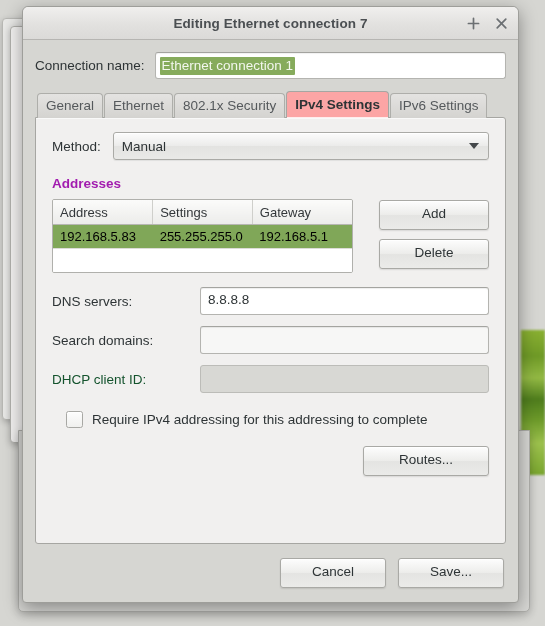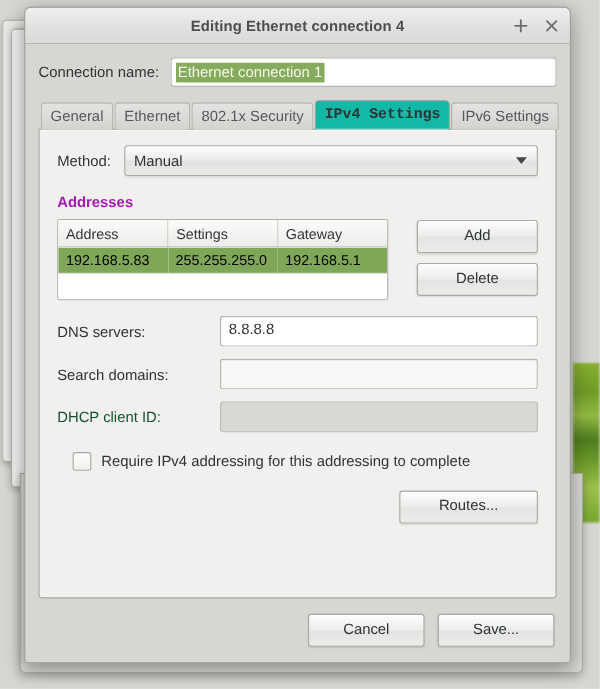--- a/index.html
+++ b/index.html
@@ -192,28 +192,27 @@
     border: 1px solid #aeaeaa;
     border-bottom: none;
     border-radius: 4px 4px 0 0;
     margin-right: 1px;
     cursor: pointer;
     white-space: nowrap;
   }
   .tab.active {
     height: 26px;
     line-height: 26px;
-    background: #14b8a6;
+    background: #fca5a5;
     color: #2e3436;
     font-weight: bold;
     border-color: #a6a6a2;
     position: relative;
     z-index: 3;
     box-shadow: 0 -1px 0 rgba(255,255,255,.8) inset;
-    font-family: Liberation Mono, monospace;
   }
 
   .tab-panel {
     flex: 1 1 auto;
     background: #f1f0ef;
     border: 1px solid #a6a6a2;
     border-radius: 0 3px 3px 3px;
     margin-top: -1px;
     padding: 14px 16px 10px 16px;
     display: flex;
@@ -416,21 +415,21 @@
 <div id="desktop">
   <div id="wallpaper-strip"></div>
   <div id="bg-window-far"></div>
   <div id="bg-window-near"></div>
   <div id="bg-window-lower"></div>
 </div>
 
 <div id="dialog">
 
   <div class="titlebar">
-    <div class="title-text">Editing Ethernet connection 4</div>
+    <div class="title-text">Editing Ethernet connection 7</div>
     <div class="title-buttons">
       <div class="title-btn">
         <svg width="15" height="15" viewBox="0 0 15 15" aria-hidden="true">
           <path d="M7.5 2.4 V12.6 M2.4 7.5 H12.6" stroke="#6c7073" stroke-width="1.7" stroke-linecap="round"></path>
         </svg>
       </div>
       <div class="title-btn">
         <svg width="15" height="15" viewBox="0 0 15 15" aria-hidden="true">
           <path d="M3.2 3.2 L11.8 11.8 M11.8 3.2 L3.2 11.8" stroke="#6c7073" stroke-width="1.7" stroke-linecap="round"></path>
         </svg>

